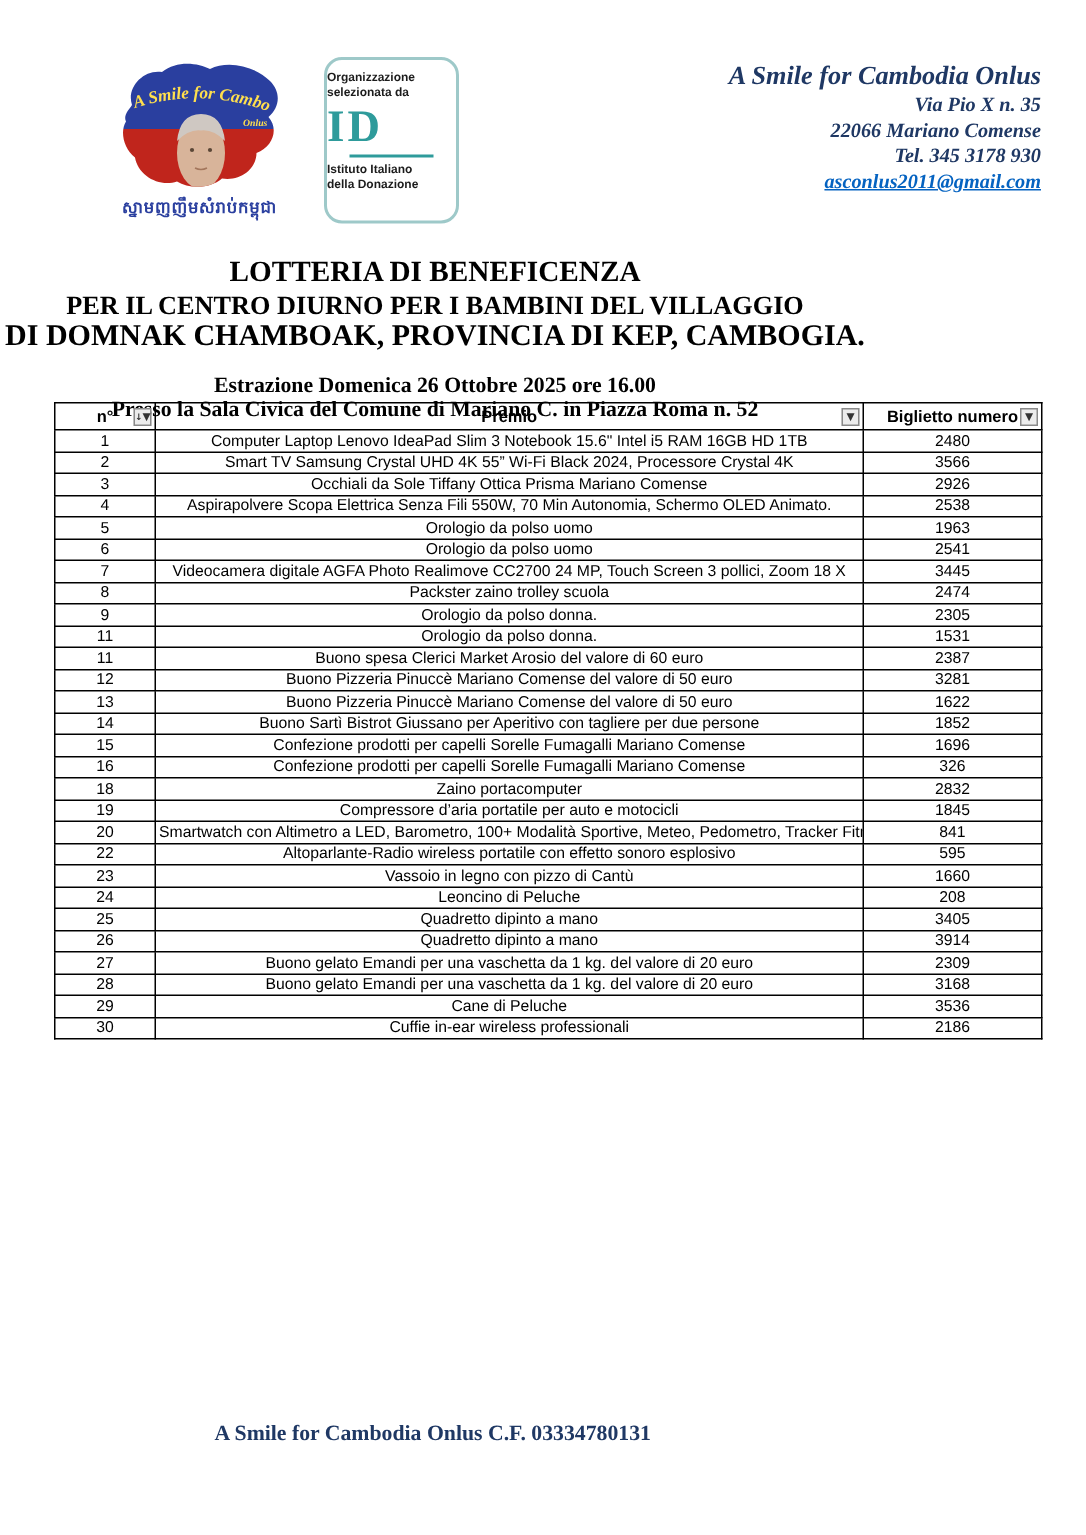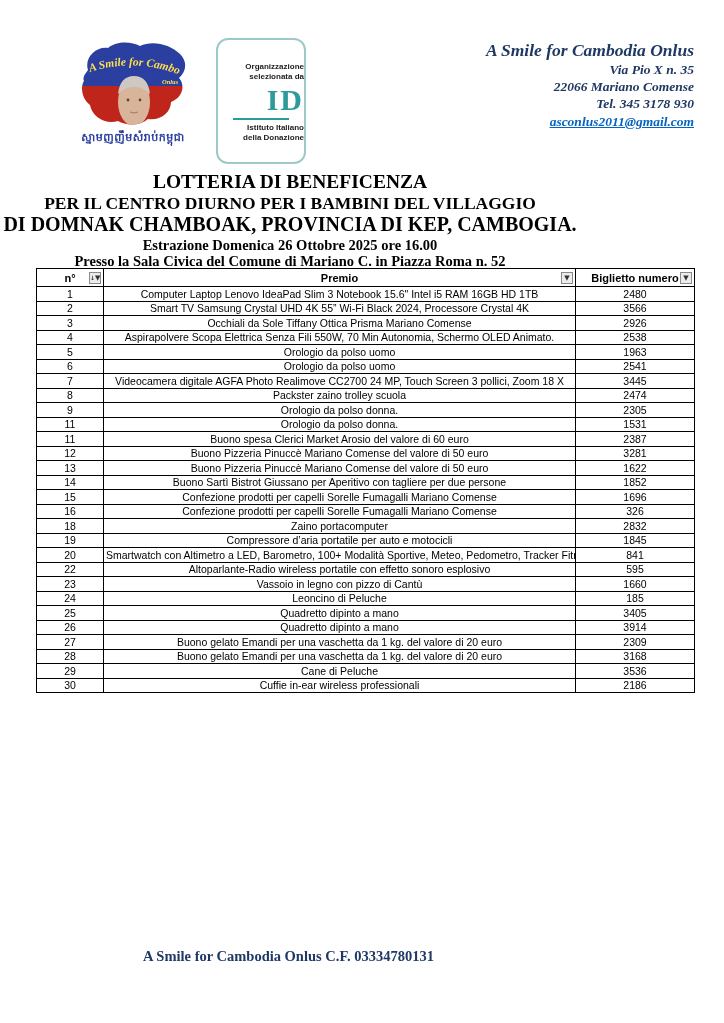--- a/index.html
+++ b/index.html
@@ -21,21 +21,21 @@
     margin-top:-2px;
     font-family:"DejaVu Sans", sans-serif;
     font-size:11px; font-weight:bold; color:#2a3f9f;
     letter-spacing:0.5px; white-space:nowrap;
   }
   .iid-badge {
     margin-left:22px; margin-top:2px;
     width:86px; height:100px;
     border:2px solid #9ec9c9; border-radius:12px;
     background:#ffffff;
-    text-align:right; padding-top:22px;
+    text-align:left; padding-top:7px;
     font-family:"Liberation Sans", sans-serif;
   }
   .iid-top { font-size:8px; font-weight:bold; color:#1c1c1c; line-height:9.5px; }
   .iid-mark {
     font-family:"Liberation Serif", serif;
     font-size:30px; font-weight:bold; color:#2e9b9b;
     line-height:32px; letter-spacing:2px; margin-top:3px;
   }
   .iid-rule { width:56px; height:2px; background:#2e9b9b; margin:2px auto 3px auto; }
   .iid-bottom { font-size:8px; font-weight:bold; color:#1c1c1c; line-height:9.5px; }
@@ -49,21 +49,21 @@
   .org-email a, .org-email span {
     font-size:13.5px; font-weight:bold; font-style:italic;
     color:#0563c1; text-decoration:underline; cursor:pointer;
   }
 
   
   .title-block { position:absolute; top:171px; left:0; width:580px; text-align:center; color:#000; }
   .title-l1 { font-size:19.5px; font-weight:bold; line-height:22px; }
   .title-l2 { font-size:17.5px; font-weight:bold; line-height:21px; }
   .title-l3 { font-size:20px; font-weight:bold; line-height:21px; }
-  .title-l4 { font-size:14.5px; font-weight:bold; line-height:16px; margin-top:2px; }
+  .title-l4 { font-size:14.5px; font-weight:bold; line-height:16px; margin-top:14px; }
   .title-l5 { font-size:14.5px; font-weight:bold; line-height:16px; }
 
   
   .prize-table {
     position:absolute; top:268px; left:36px;
     border-collapse:collapse; table-layout:fixed;
     width:658px;
     font-family:"Liberation Sans", sans-serif;
     font-size:10.5px; color:#000;
   }
@@ -280,21 +280,21 @@
     <td>595</td>
   </tr>
       <tr>
     <td>23</td>
     <td>Vassoio in legno con pizzo di Cantù</td>
     <td>1660</td>
   </tr>
       <tr>
     <td>24</td>
     <td>Leoncino di Peluche</td>
-    <td>185</td>
+    <td>208</td>
   </tr>
       <tr>
     <td>25</td>
     <td>Quadretto dipinto a mano</td>
     <td>3405</td>
   </tr>
       <tr>
     <td>26</td>
     <td>Quadretto dipinto a mano</td>
     <td>3914</td>

